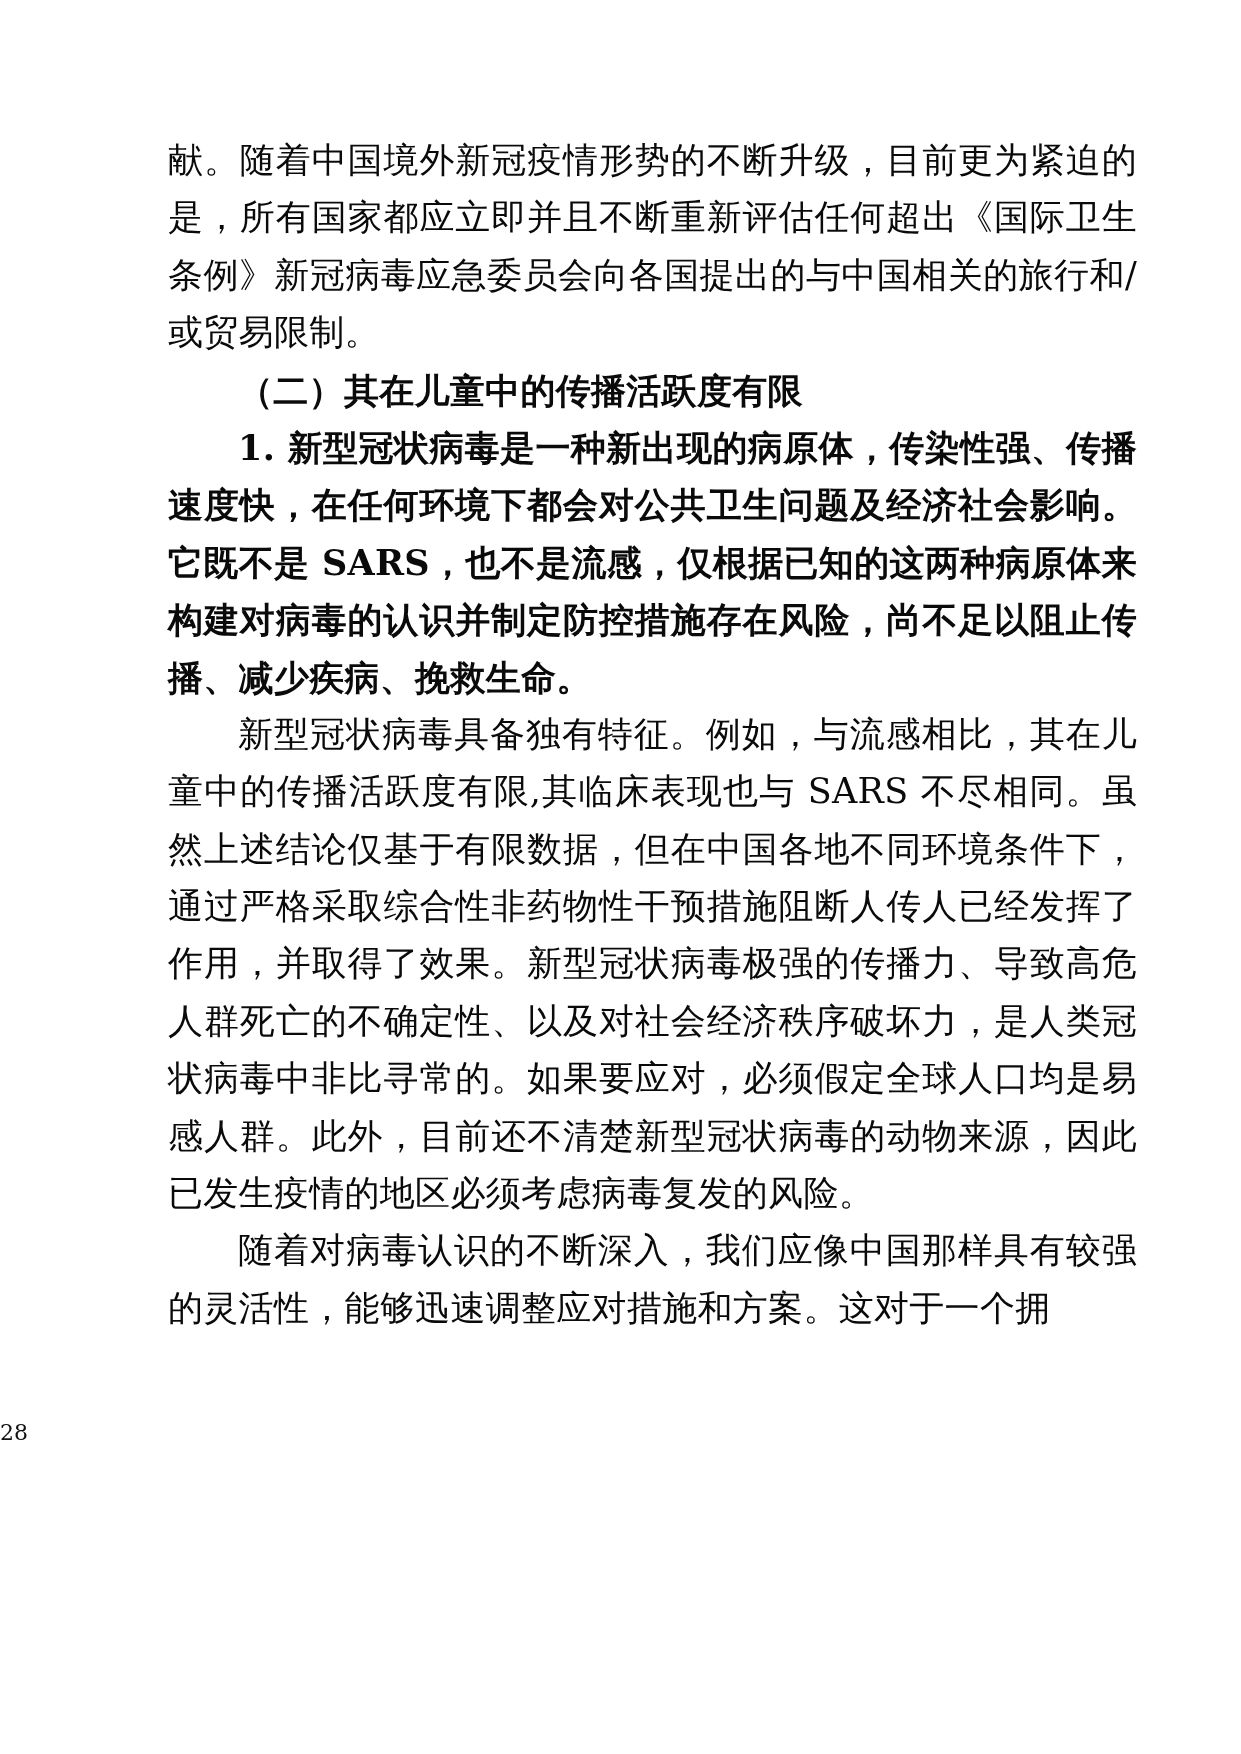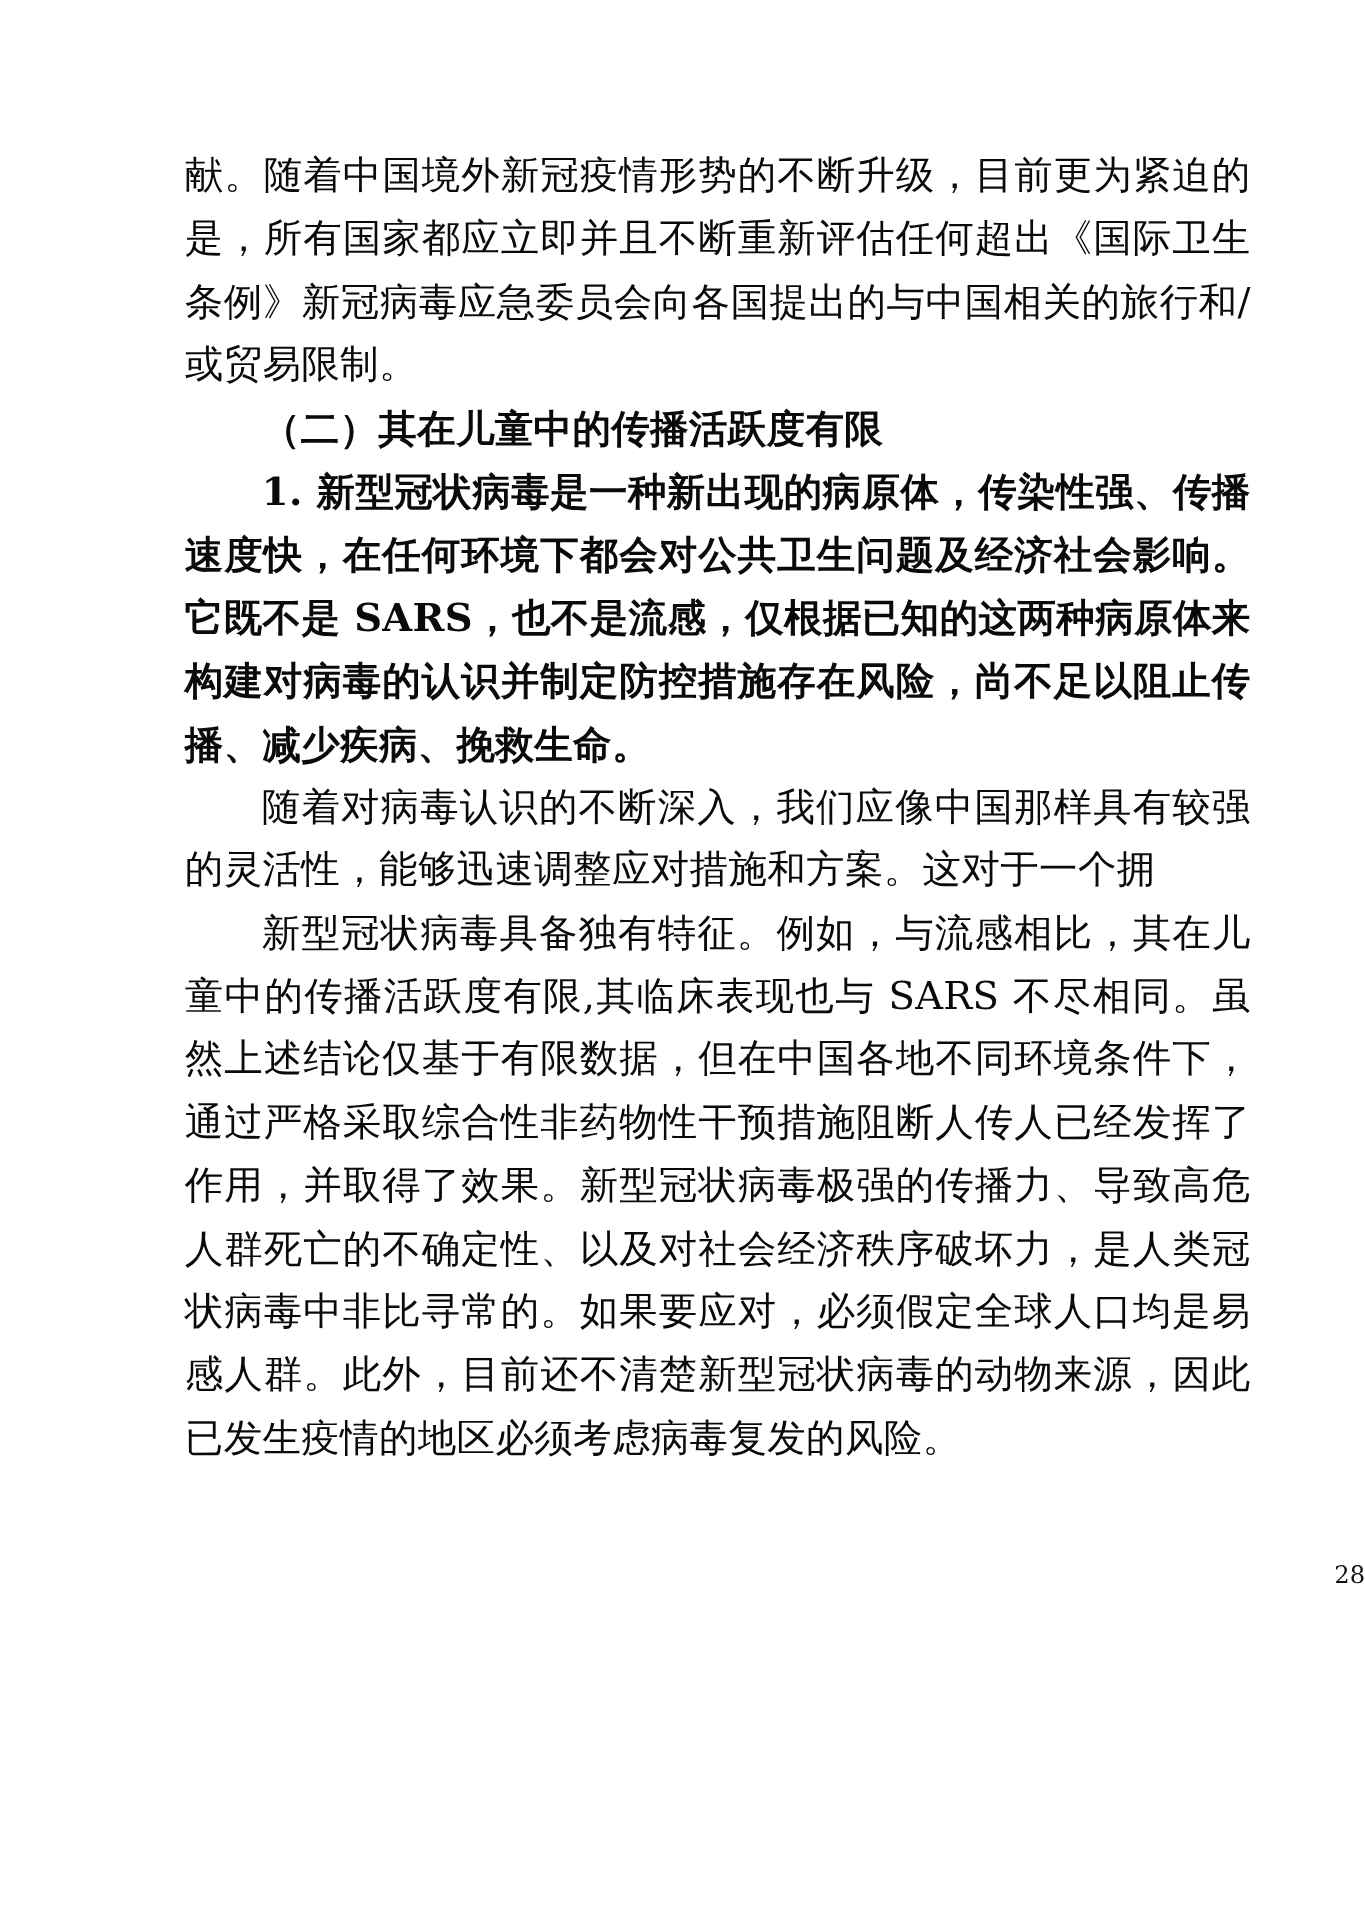--- a/index.html
+++ b/index.html
@@ -52,37 +52,37 @@
     text-justify: inter-ideograph;
     text-indent: 2em;
     margin: 0;
     letter-spacing: 0.3px;
   }
   .page-number {
     position: absolute;
     left: 0;
     right: 0;
     top: 1420px;
-    text-align: right;
+    text-align: left;
     font-size: 22px;
     font-family: "DejaVu Serif", "Liberation Serif", serif;
     color: #111;
   }
 </style>
 </head>
 <body>
 
 <div class="page">
 
   <div class="body-text">
     <p class="body-text">献。随着中国境外新冠疫情形势的不断升级，目前更为紧迫的是，所有国家都应立即并且不断重新评估任何超出《国际卫生条例》新冠病毒应急委员会向各国提出的与中国相关的旅行和/或贸易限制。</p>
 
     <p class="heading">（二）其在儿童中的传播活跃度有限</p>
 
     <p class="bold-para">1. 新型冠状病毒是一种新出现的病原体，传染性强、传播速度快，在任何环境下都会对公共卫生问题及经济社会影响。它既不是 SARS，也不是流感，仅根据已知的这两种病原体来构建对病毒的认识并制定防控措施存在风险，尚不足以阻止传播、减少疾病、挽救生命。</p>
 
+    <p class="body-text indent">新型冠状病毒具备独有特征。例如，与流感相比，其在儿童中的传播活跃度有限,其临床表现也与 SARS 不尽相同。虽然上述结论仅基于有限数据，但在中国各地不同环境条件下，通过严格采取综合性非药物性干预措施阻断人传人已经发挥了作用，并取得了效果。新型冠状病毒极强的传播力、导致高危人群死亡的不确定性、以及对社会经济秩序破坏力，是人类冠状病毒中非比寻常的。如果要应对，必须假定全球人口均是易感人群。此外，目前还不清楚新型冠状病毒的动物来源，因此已发生疫情的地区必须考虑病毒复发的风险。</p>
+
     <p class="body-text indent">随着对病毒认识的不断深入，我们应像中国那样具有较强的灵活性，能够迅速调整应对措施和方案。这对于一个拥</p>
-
-    <p class="body-text indent">新型冠状病毒具备独有特征。例如，与流感相比，其在儿童中的传播活跃度有限,其临床表现也与 SARS 不尽相同。虽然上述结论仅基于有限数据，但在中国各地不同环境条件下，通过严格采取综合性非药物性干预措施阻断人传人已经发挥了作用，并取得了效果。新型冠状病毒极强的传播力、导致高危人群死亡的不确定性、以及对社会经济秩序破坏力，是人类冠状病毒中非比寻常的。如果要应对，必须假定全球人口均是易感人群。此外，目前还不清楚新型冠状病毒的动物来源，因此已发生疫情的地区必须考虑病毒复发的风险。</p>
   </div>
 
   <div class="page-number">28</div>
 </div>
 
 </body></html>

